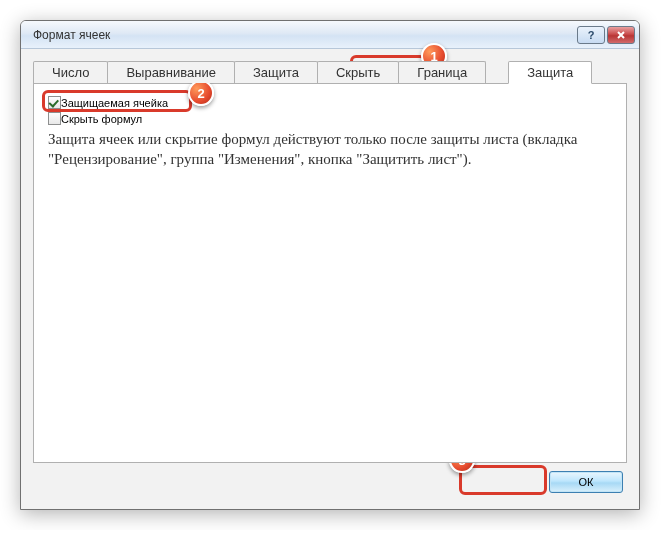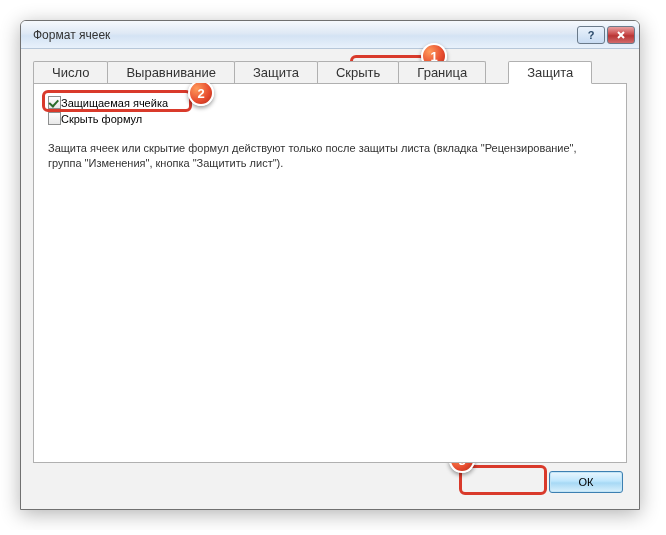--- a/index.html
+++ b/index.html
@@ -97,25 +97,26 @@
   }
   .checkbox.checked::after {
     content: "";
     width: 7px;
     height: 4px;
     border-left: 2px solid #2a6b2a;
     border-bottom: 2px solid #2a6b2a;
     transform: rotate(-48deg) translate(0px,-1px);
   }
   .desc {
-    margin-top: 16px;
-    font-size: 11px;
+    margin-top: 4px;
+    font-size: 15px;
     color: #333;
     line-height: 1.35;
     max-width: 560px;
+    font-family: Liberation Serif, serif;
   }
   .btnbar {
     display: flex;
     justify-content: flex-end;
     gap: 6px;
     padding: 8px 4px 4px;
   }
   .btn {
     min-width: 74px;
     height: 22px;

